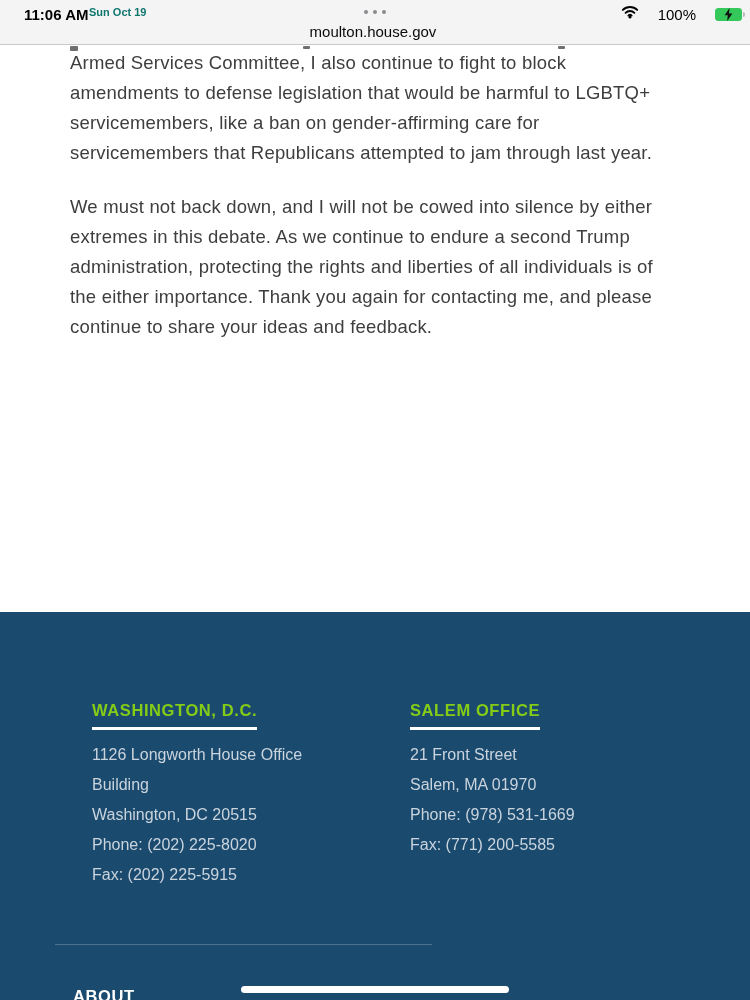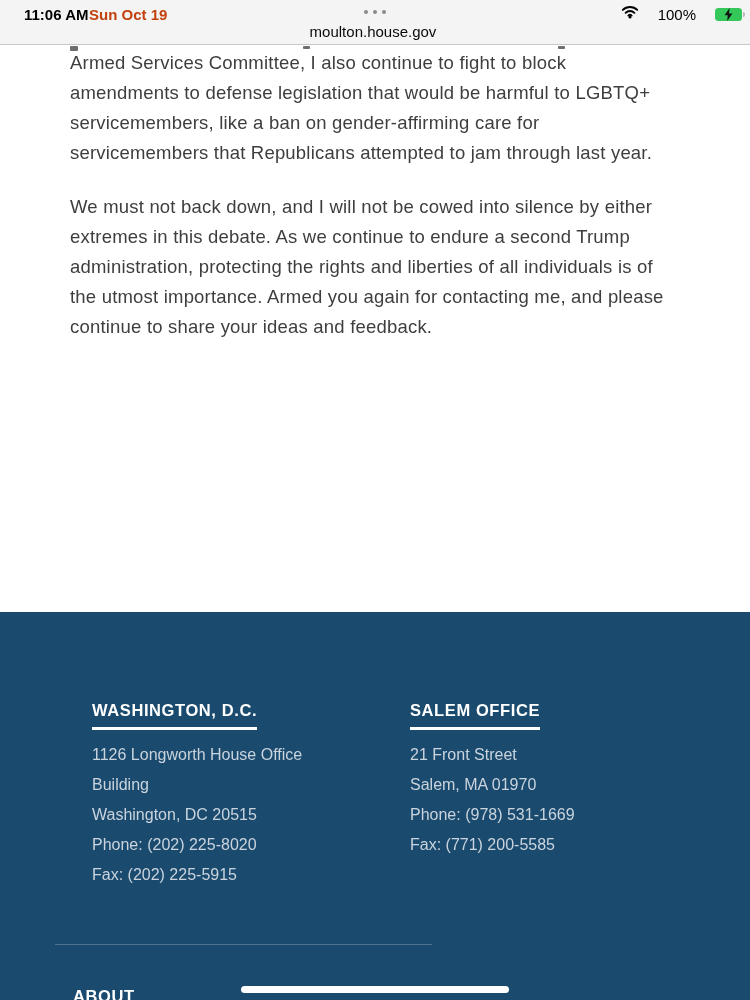--- a/index.html
+++ b/index.html
@@ -9,21 +9,21 @@
     -webkit-font-smoothing:antialiased;
   }
 
   
   .status-bar{
     position:absolute;top:0;left:0;width:750px;height:45px;
     background:#f4f4f5;border-bottom:1px solid #c9c9cc;box-sizing:border-box;
     z-index:40;
   }
   .sb-time{position:absolute;left:24px;top:6px;font-size:15px;font-weight:700;color:#000;}
-  .sb-date{position:absolute;left:89px;top:6px;font-size:15px;font-weight:700;color:#c2410c;}
+  .sb-date{position:absolute;left:89px;top:6px;font-size:11px;font-weight:700;color:#0f766e;}
   .sb-dots{position:absolute;left:0;right:0;top:10px;display:flex;justify-content:center;gap:5px;}
   .sb-dots i{width:4px;height:4px;border-radius:50%;background:#8a8a8e;display:block;}
   .sb-url{position:absolute;left:0;right:4px;top:23px;text-align:center;font-size:15px;color:#0a0a0a;}
   .sb-right{position:absolute;right:8px;top:5px;display:flex;align-items:center;gap:19px;height:18px;}
   .sb-batt-pct{font-size:15px;color:#000;}
   .battery{position:relative;width:27px;height:13px;border-radius:3.5px;background:#34c759;}
   .battery .cap{position:absolute;right:-3px;top:4px;width:2px;height:5px;border-radius:0 2px 2px 0;background:#b9b9bd;}
   .battery svg{position:absolute;left:9px;top:0;}
 
   
@@ -39,21 +39,21 @@
   .clipped-line i.m3{left:558px;width:7px;height:3px;}
 
   
   .footer{position:absolute;left:0;top:612px;width:750px;height:388px;background:#1b4a6f;}
   .office-col{position:absolute;top:84px;}
   .office-col.dc{left:92px;}
   .office-col.salem{left:410px;}
   .office-title{margin:0 0 10px 0;}
   .office-title .t-line{line-height:29px;}
   .office-title .t-line span{
-    display:inline-block;color:#ffffff;font-size:16.5px;font-weight:700;
+    display:inline-block;color:#84cc16;font-size:16.5px;font-weight:700;
     letter-spacing:.6px;border-bottom:3px solid #ffffff;padding-bottom:2px;
   }
   .office-line{color:#c9d4dd;font-size:16px;line-height:30px;white-space:nowrap;}
   a.office-line{text-decoration:none;display:block;}
   .footer-divider{position:absolute;left:55px;top:332px;width:377px;height:1px;background:rgba(255,255,255,.22);}
   .about-heading{
     position:absolute;left:73px;top:375px;color:#ffffff;
     font-size:16.5px;font-weight:700;letter-spacing:.6px;
   }
 
@@ -106,21 +106,21 @@
     <div class="line">Armed Services Committee, I also continue to fight to block</div>
     <div class="line">amendments to defense legislation that would be harmful to LGBTQ+</div>
     <div class="line">servicemembers, like a ban on gender-affirming care for</div>
     <div class="line">servicemembers that Republicans attempted to jam through last year.</div>
   </div>
 
   <div class="letter para-2" style="position:absolute;">
     <div class="line">We must not back down, and I will not be cowed into silence by either</div>
     <div class="line">extremes in this debate. As we continue to endure a second Trump</div>
     <div class="line">administration, protecting the rights and liberties of all individuals is of</div>
-    <div class="line">the utmost importance. Armed you again for contacting me, and please</div>
+    <div class="line">the either importance. Thank you again for contacting me, and please</div>
     <div class="line">continue to share your ideas and feedback.</div>
   </div>
 
   <div class="footer">
 
     <div class="office-col dc">
       <div class="office-title">
         <div class="t-line"><span>WASHINGTON, D.C.</span></div>
       </div>
       <div class="office-line">1126 Longworth House Office</div>

